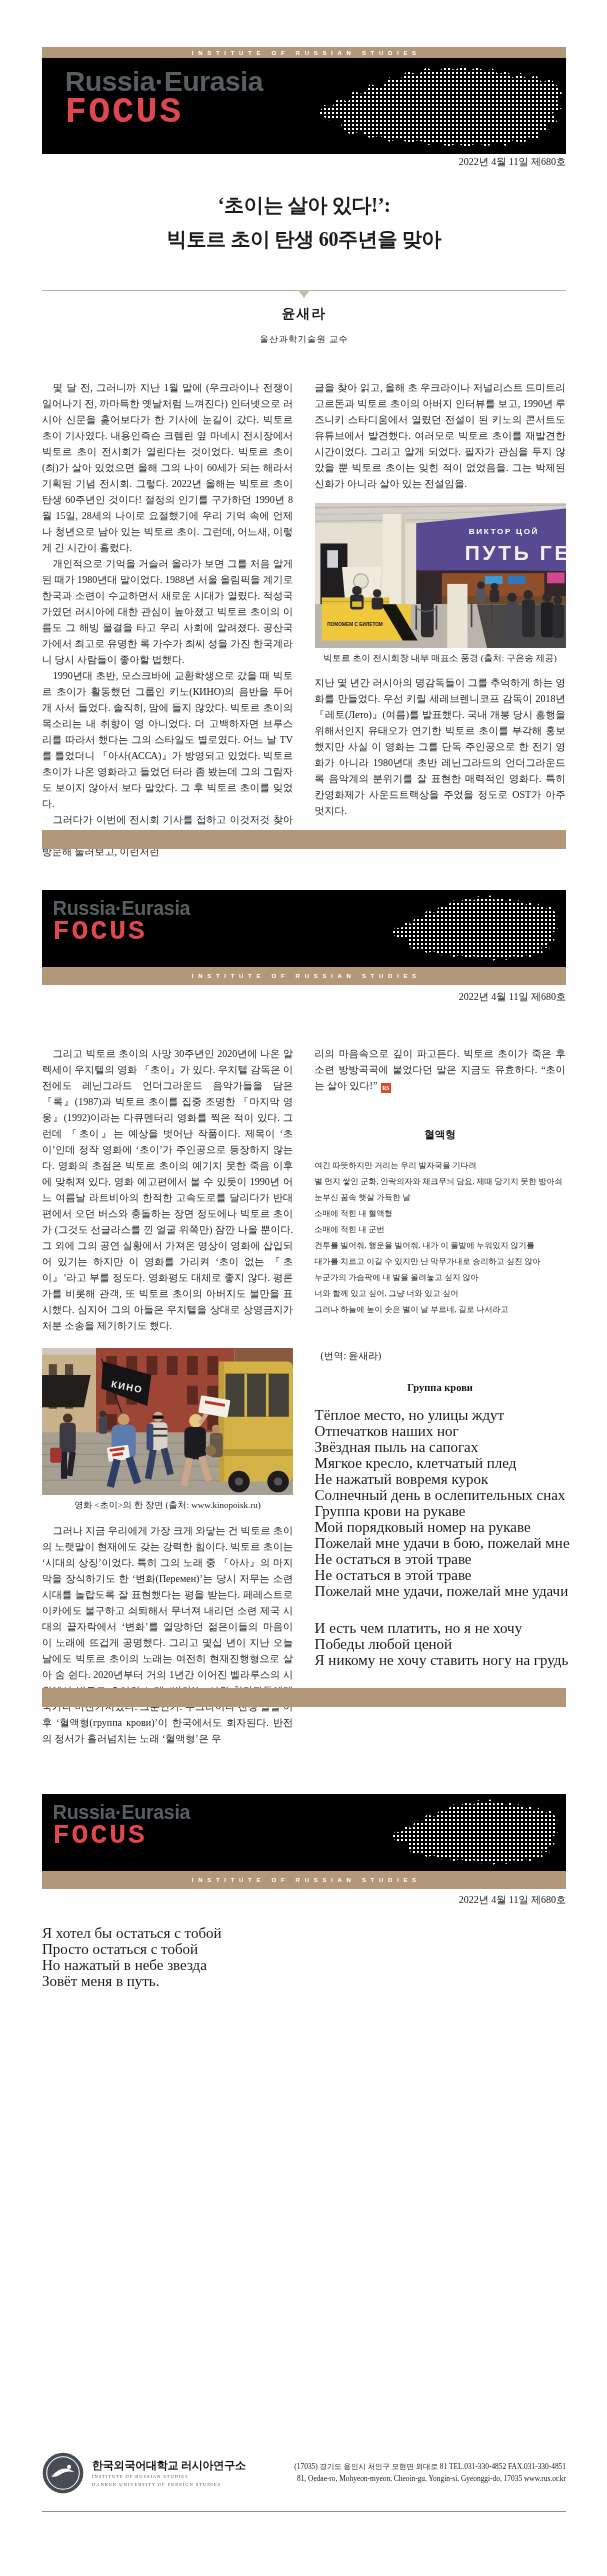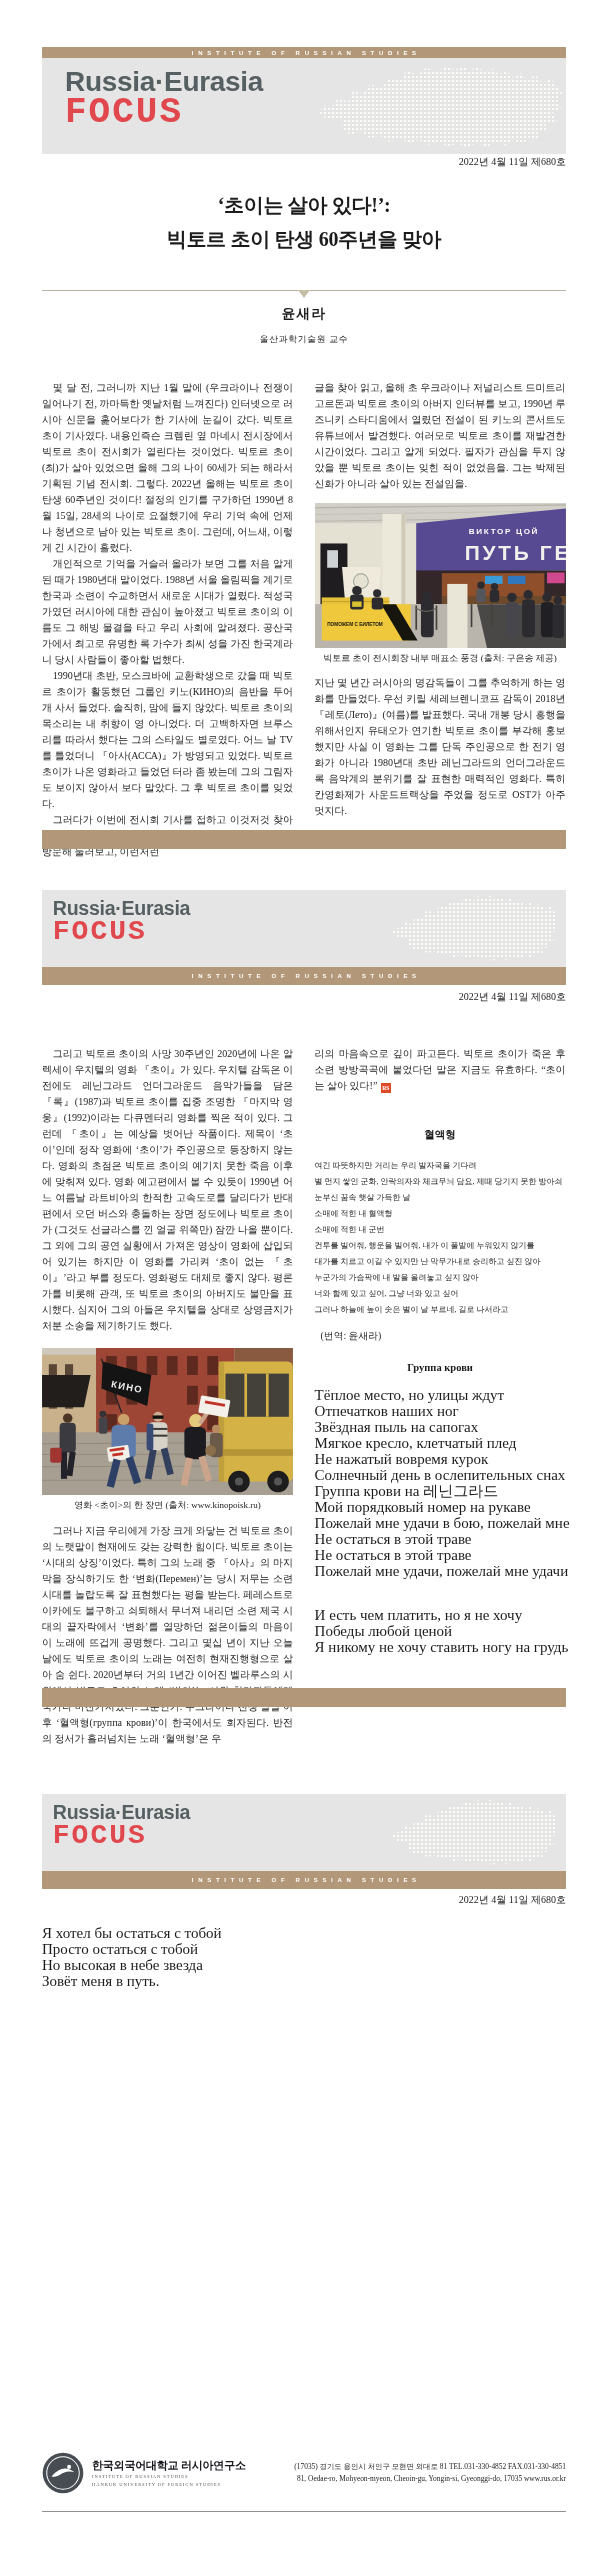--- a/index.html
+++ b/index.html
@@ -10,21 +10,21 @@
   }
   .abs { position:absolute; left:42px; width:524px; }
 
   
   .tanbar { background:#b29878; }
   .bar-label {
     display:flex; align-items:center; justify-content:center; height:100%;
     color:#fff; font-family:"Liberation Sans","DejaVu Sans",sans-serif;
     font-weight:bold; font-size:6px; letter-spacing:4.7px; text-indent:4.7px;
   }
-  .logo-block { background:#e5e5e5; }
+  .logo-block { background:#000000; }
   .brand { position:absolute; }
   .brand-top {
     font-family:"Liberation Sans","DejaVu Sans",sans-serif; font-weight:bold;
     color:#566062; letter-spacing:-0.3px; line-height:1.05;
   }
   .brand-focus {
     font-family:Liberation Mono, monospace; font-weight:bold;
     color:#e0484e; letter-spacing:2px; line-height:0.95;
   }
   .b1 .brand-top { font-size:28px; }
@@ -290,38 +290,38 @@
         <div class="lyric">별 먼지 쌓인 군화, 안락의자와 체크무늬 담요, 제때 당기지 못한 방아쇠</div>
         <div class="lyric">눈부신 꿈속 햇살 가득한 날</div>
         <div class="lyric">소매에 적힌 내 혈액형</div>
         <div class="lyric">소매에 적힌 내 군번</div>
         <div class="lyric">건투를 빌어줘, 행운을 빌어줘, 내가 이 풀밭에 누워있지 않기를</div>
         <div class="lyric">대가를 치르고 이길 수 있지만 난 막무가내로 승리하고 싶진 않아</div>
         <div class="lyric">누군가의 가슴팍에 내 발을 올려놓고 싶지 않아</div>
         <div class="lyric">너와 함께 있고 싶어, 그냥 너와 있고 싶어</div>
         <div class="lyric">그러나 하늘에 높이 솟은 별이 날 부르네, 길로 나서라고</div>
       </div>
-      <div class="translator" style="margin-top:12px;padding-left:6px;">(번역: 윤새라)</div>
+      <div class="translator" style="margin-top:32px;padding-left:6px;">(번역: 윤새라)</div>
 
       <div class="song-title" style="margin-top:19px;">Группа крови</div>
       <div style="margin-top:13.5px;">
         <div class="ru-lyric">Тёплое место, но улицы ждут</div>
         <div class="ru-lyric">Отпечатков наших ног</div>
         <div class="ru-lyric">Звёздная пыль на сапогах</div>
         <div class="ru-lyric">Мягкое кресло, клетчатый плед</div>
         <div class="ru-lyric">Не нажатый вовремя курок</div>
         <div class="ru-lyric">Солнечный день в ослепительных снах</div>
-        <div class="ru-lyric">Группа крови на 레닌그라드</div>
+        <div class="ru-lyric">Группа крови на рукаве</div>
         <div class="ru-lyric">Мой порядковый номер на рукаве</div>
         <div class="ru-lyric">Пожелай мне удачи в бою, пожелай мне</div>
         <div class="ru-lyric">Не остаться в этой траве</div>
         <div class="ru-lyric">Не остаться в этой траве</div>
         <div class="ru-lyric">Пожелай мне удачи, пожелай мне удачи</div>
       </div>
-      <div style="margin-top:28px;">
+      <div style="margin-top:21px;">
         <div class="ru-lyric">И есть чем платить, но я не хочу</div>
         <div class="ru-lyric">Победы любой ценой</div>
         <div class="ru-lyric">Я никому не хочу ставить ногу на грудь</div>
       </div>
     </div>
   </div>
 
   <div class="abs tanbar" style="top:1688px;height:19px;"></div>
 
   <div class="abs logo-block b2" style="top:1794px;height:77px;">
@@ -332,21 +332,21 @@
     <div class="map-dots" style="right:8px;top:4px;width:166px;height:68px;"></div>
   </div>
   <div class="abs tanbar" style="top:1871px;height:17.6px;">
     <div class="bar-label">INSTITUTE OF RUSSIAN STUDIES</div>
   </div>
   <div class="abs issue-date" style="top:1893px;">2022년 4월 11일 제680호</div>
 
   <div class="abs" style="top:1925px;width:251px;">
     <div class="ru-lyric">Я хотел бы остаться с тобой</div>
     <div class="ru-lyric">Просто остаться с тобой</div>
-    <div class="ru-lyric">Но высокая в небе звезда</div>
+    <div class="ru-lyric">Но нажатый в небе звезда</div>
     <div class="ru-lyric">Зовёт меня в путь.</div>
   </div>
 
   <div class="abs footer" style="top:2452px;">
     <svg width="42" height="42" viewBox="0 0 62 62">
       <circle cx="31" cy="31" r="30" fill="#474d52"></circle>
       <circle cx="31" cy="31" r="24" fill="none" stroke="#ffffff" stroke-width="1.5"></circle>
       <path d="M14,36 Q31,16 48,30 Q36,26 26,34 Q20,38 14,36 Z" fill="#ffffff"></path>
       <circle cx="40" cy="22" r="3" fill="#ffffff"></circle>
     </svg>

